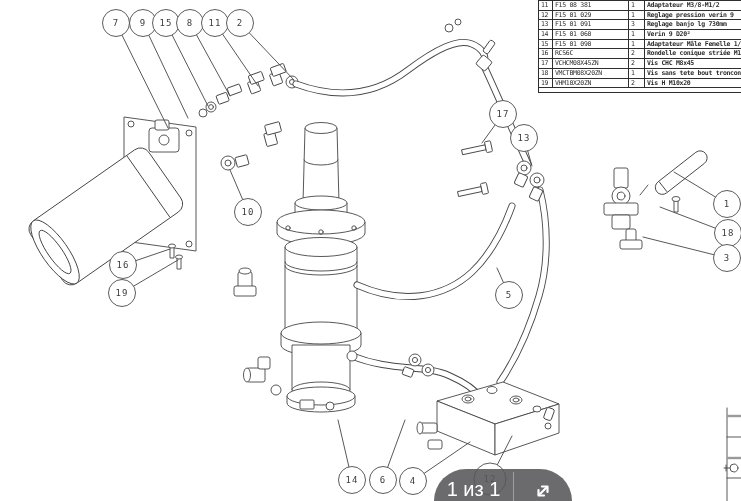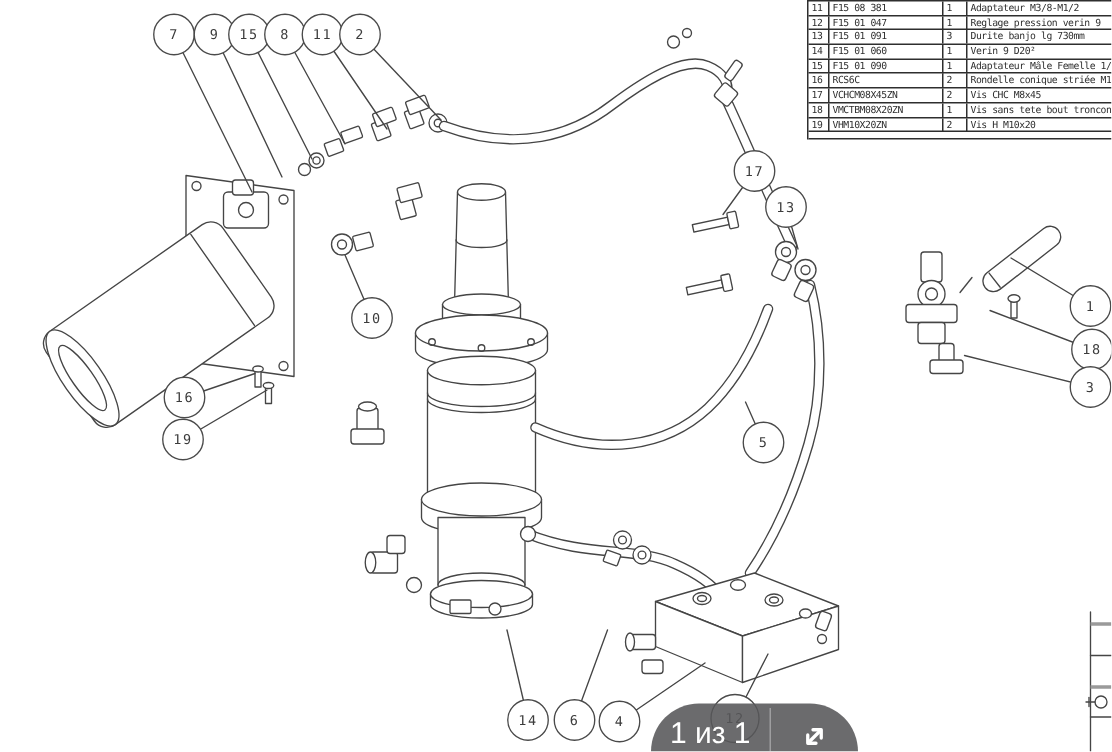--- a/index.html
+++ b/index.html
@@ -8,21 +8,21 @@
 
   
   .parts-table{position:absolute;left:538px;top:0;width:203px;
     border-left:1px solid #2e2e2e;border-top:1px solid #2e2e2e;
     font-family:"DejaVu Sans Mono",monospace;font-size:6.5px;letter-spacing:-0.3px;
     color:#2e2e2e;background:#fff;}
   .prow{display:grid;grid-template-columns:14px 76px 16px 1fr;height:8.7px;
     border-bottom:1px solid #2e2e2e;}
   .pcell{padding-left:2px;white-space:nowrap;overflow:hidden;line-height:9px;}
   .c0,.c1,.c2{border-right:1px solid #2e2e2e;}
-  .c3{overflow:visible;}
+  .c3{overflow:visible;font-weight:bold;}
   .pspacer{height:3.5px;border-bottom:1px solid #2e2e2e;}
 
   
   svg.diagram{position:absolute;left:0;top:0;}
   .ln{fill:none;stroke:#454545;stroke-width:0.9;stroke-linecap:round;stroke-linejoin:round;}
   .wh{fill:#ffffff;stroke:#454545;stroke-width:0.9;stroke-linejoin:round;}
   .hose-o{fill:none;stroke:#454545;stroke-width:7;stroke-linecap:round;}
   .hose-i{fill:none;stroke:#ffffff;stroke-width:5.2;stroke-linecap:round;}
   .balloon{fill:#ffffff;stroke:#4a4a4a;stroke-width:0.9;}
   .btext{font-family:"DejaVu Sans Mono",monospace;font-size:9px;letter-spacing:1px;
@@ -328,29 +328,29 @@
 
   <div class="parts-table" id="parts-table">
       <div class="prow">
         <div class="pcell c0">11</div>
         <div class="pcell c1">F15 08 381</div>
         <div class="pcell c2">1</div>
         <div class="pcell c3">Adaptateur M3/8-M1/2</div>
       </div>
       <div class="prow">
         <div class="pcell c0">12</div>
-        <div class="pcell c1">F15 01 047</div>
+        <div class="pcell c1">F15 01 029</div>
         <div class="pcell c2">1</div>
         <div class="pcell c3">Reglage pression verin 9</div>
       </div>
       <div class="prow">
         <div class="pcell c0">13</div>
         <div class="pcell c1">F15 01 091</div>
         <div class="pcell c2">3</div>
-        <div class="pcell c3">Durite banjo lg 730mm</div>
+        <div class="pcell c3">Reglage banjo lg 730mm</div>
       </div>
       <div class="prow">
         <div class="pcell c0">14</div>
         <div class="pcell c1">F15 01 060</div>
         <div class="pcell c2">1</div>
         <div class="pcell c3">Verin 9 D20²</div>
       </div>
       <div class="prow">
         <div class="pcell c0">15</div>
         <div class="pcell c1">F15 01 090</div>

